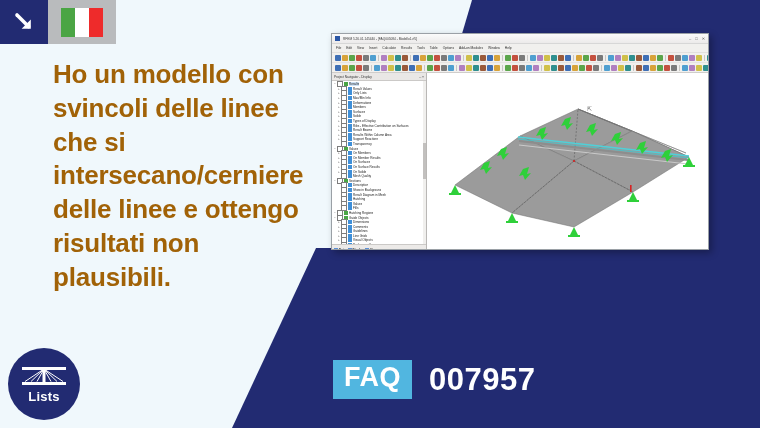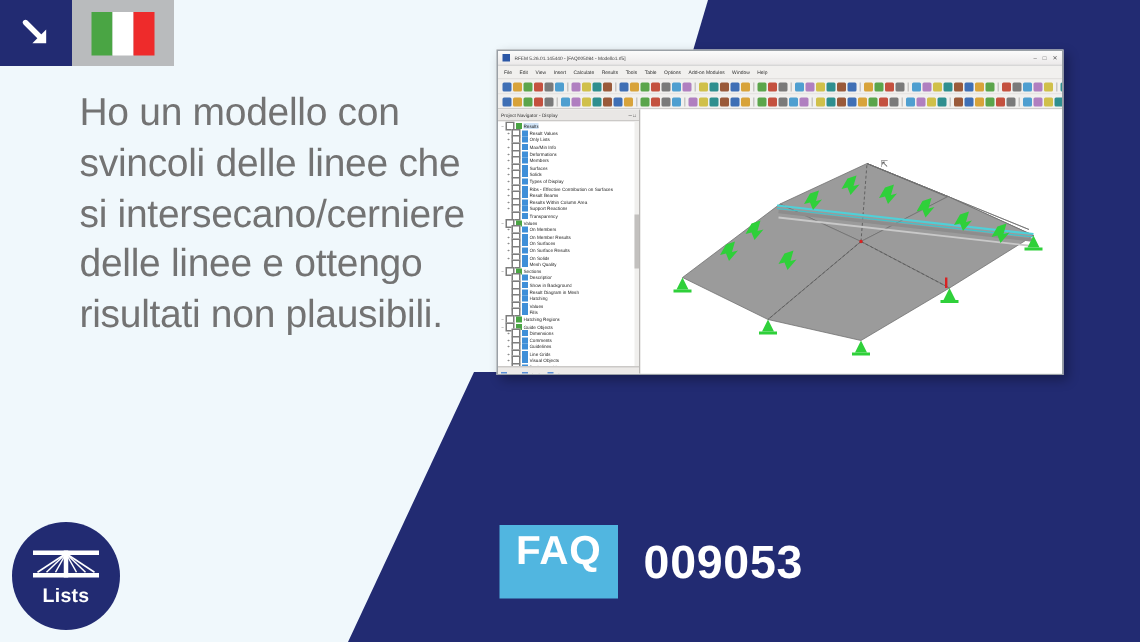--- a/index.html
+++ b/index.html
@@ -29,43 +29,43 @@
   }
   .flag{width:42px;height:29px;display:flex;box-shadow:0 0 0 0 transparent;}
   .flag i{display:block;height:100%;flex:1;}
   .flag .g{background:#4aa544;}
   .flag .w{background:#ffffff;}
   .flag .r{background:#ee2b2b;}
 
   
   .headline{
     position:absolute;left:53px;top:58px;width:262px;z-index:10;
-    color:#737373;
-    font-size:26px;line-height:1.30;font-weight:400;
+    color:#a16207;
+    font-size:26px;line-height:1.30;font-weight:700;
     letter-spacing:-0.2px;
     word-break:normal;
   }
 
   
   .logo{
     position:absolute;left:8px;bottom:8px;width:72px;height:72px;border-radius:50%;
     background:#222b72;z-index:11;
     display:flex;flex-direction:column;align-items:center;justify-content:center;
   }
   .logo-mark{width:44px;height:23px;position:relative;margin-bottom:2px;}
   .logo-text{color:#fff;font-size:13px;font-weight:700;letter-spacing:0.2px;line-height:1;}
 
   
   .faq-row{
     position:absolute;left:333px;bottom:29px;display:flex;align-items:center;z-index:11;
   }
   .faq-badge{
     background:#51b6e0;color:#ffffff;
     font-size:27px;font-weight:700;letter-spacing:0.5px;
-    padding:4px 11px 18px 11px;line-height:1;
+    padding:4px 11px 8px 11px;line-height:1;
   }
   .faq-number{
     color:#ffffff;font-size:31px;font-weight:700;margin-left:17px;letter-spacing:0.5px;line-height:1;
   }
 
   
   .app-window{
     position:absolute;left:331px;top:33px;width:376px;height:215px;
     background:#f1f0ee;border:1px solid #9aa0a6;
     box-shadow:3px 3px 7px rgba(0,0,0,0.30);
@@ -169,21 +169,21 @@
         <path d="M22 4 L35 16.5" stroke="#ffffff" stroke-width="1" fill="none"></path>
         <path d="M22 4 L15 16.5" stroke="#ffffff" stroke-width="1" fill="none"></path>
         <path d="M22 4 L29 16.5" stroke="#ffffff" stroke-width="1" fill="none"></path>
       </svg>
     </span>
     <span class="logo-text">Lists</span>
   </div>
 
   <div class="faq-row">
     <span class="faq-badge">FAQ</span>
-    <span class="faq-number">009053</span>
+    <span class="faq-number">007957</span>
   </div>
 
   <div class="app-window">
 
     <div class="win-title">
       <span class="t-ico"></span>
       <span class="t-txt">RFEM 5.26.01.145440 - [FAQ005084 - Modello1.rf5]</span>
       <span class="t-btns">
         <span>–</span>
         <span>□</span>

